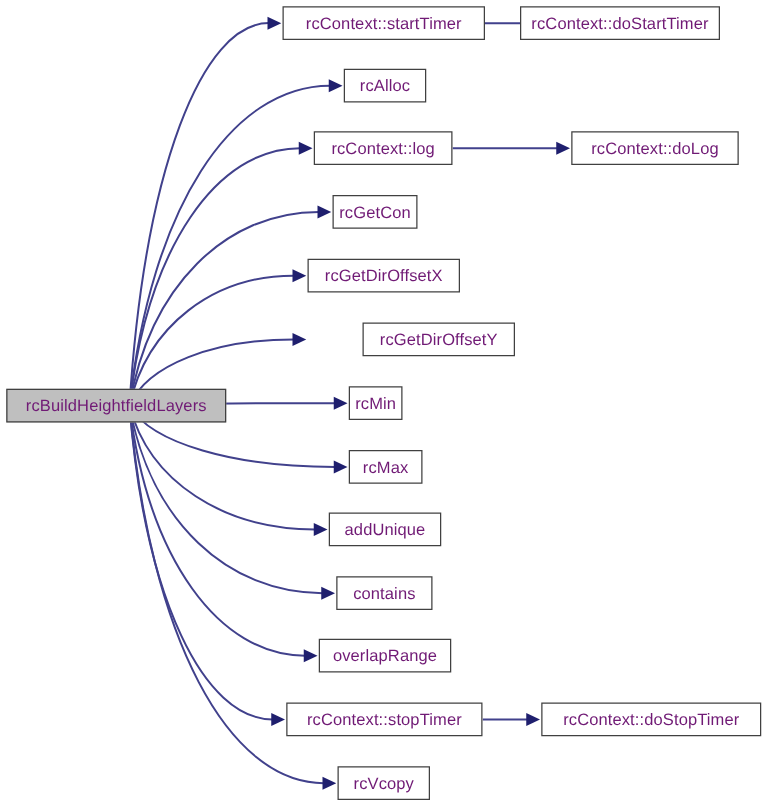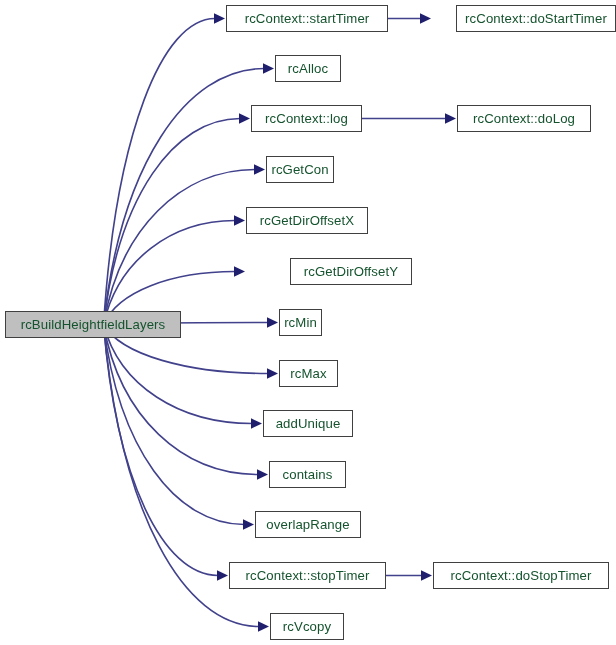--- a/index.html
+++ b/index.html
@@ -24,21 +24,21 @@
     pointer-events: none;
   }
   .node {
     position: absolute;
     box-sizing: border-box;
     border: 1px solid #404040;
     background: #ffffff;
     display: flex;
     align-items: center;
     justify-content: center;
-    color: #14532d;
+    color: #701a75;
     font-size: 13.2px;
     line-height: 1;
     white-space: nowrap;
     letter-spacing: 0.1px;
   }
   .node.current {
     background: #bfbfbf;
     border: 1px solid #404040;
   }
   .node-label {
@@ -84,21 +84,21 @@
       <path d="M386,575.5 L422,575.5" fill="none" stroke="#41418c" stroke-width="1.6"></path>
       <polygon points="432,575.5 421,580.7 421,570.3" fill="#1f1f6e"></polygon>
     </svg>
   <div id="node-layer">
       <div class="node current" style="left: 5px; top: 311px; width: 176px; height: 27px;">
         <span class="node-label">rcBuildHeightfieldLayers</span>
       </div>
       <div class="node" style="left: 226px; top: 5px; width: 162px; height: 27px;">
         <span class="node-label">rcContext::startTimer</span>
       </div>
-      <div class="node" style="left: 456px; top: 5px; width: 160px; height: 27px;">
+      <div class="node" style="left: 416px; top: 5px; width: 160px; height: 27px;">
         <span class="node-label">rcContext::doStartTimer</span>
       </div>
       <div class="node" style="left: 275px; top: 55px; width: 66px; height: 27px;">
         <span class="node-label">rcAlloc</span>
       </div>
       <div class="node" style="left: 251px; top: 105px; width: 111px; height: 27px;">
         <span class="node-label">rcContext::log</span>
       </div>
       <div class="node" style="left: 457px; top: 105px; width: 134px; height: 27px;">
         <span class="node-label">rcContext::doLog</span>

